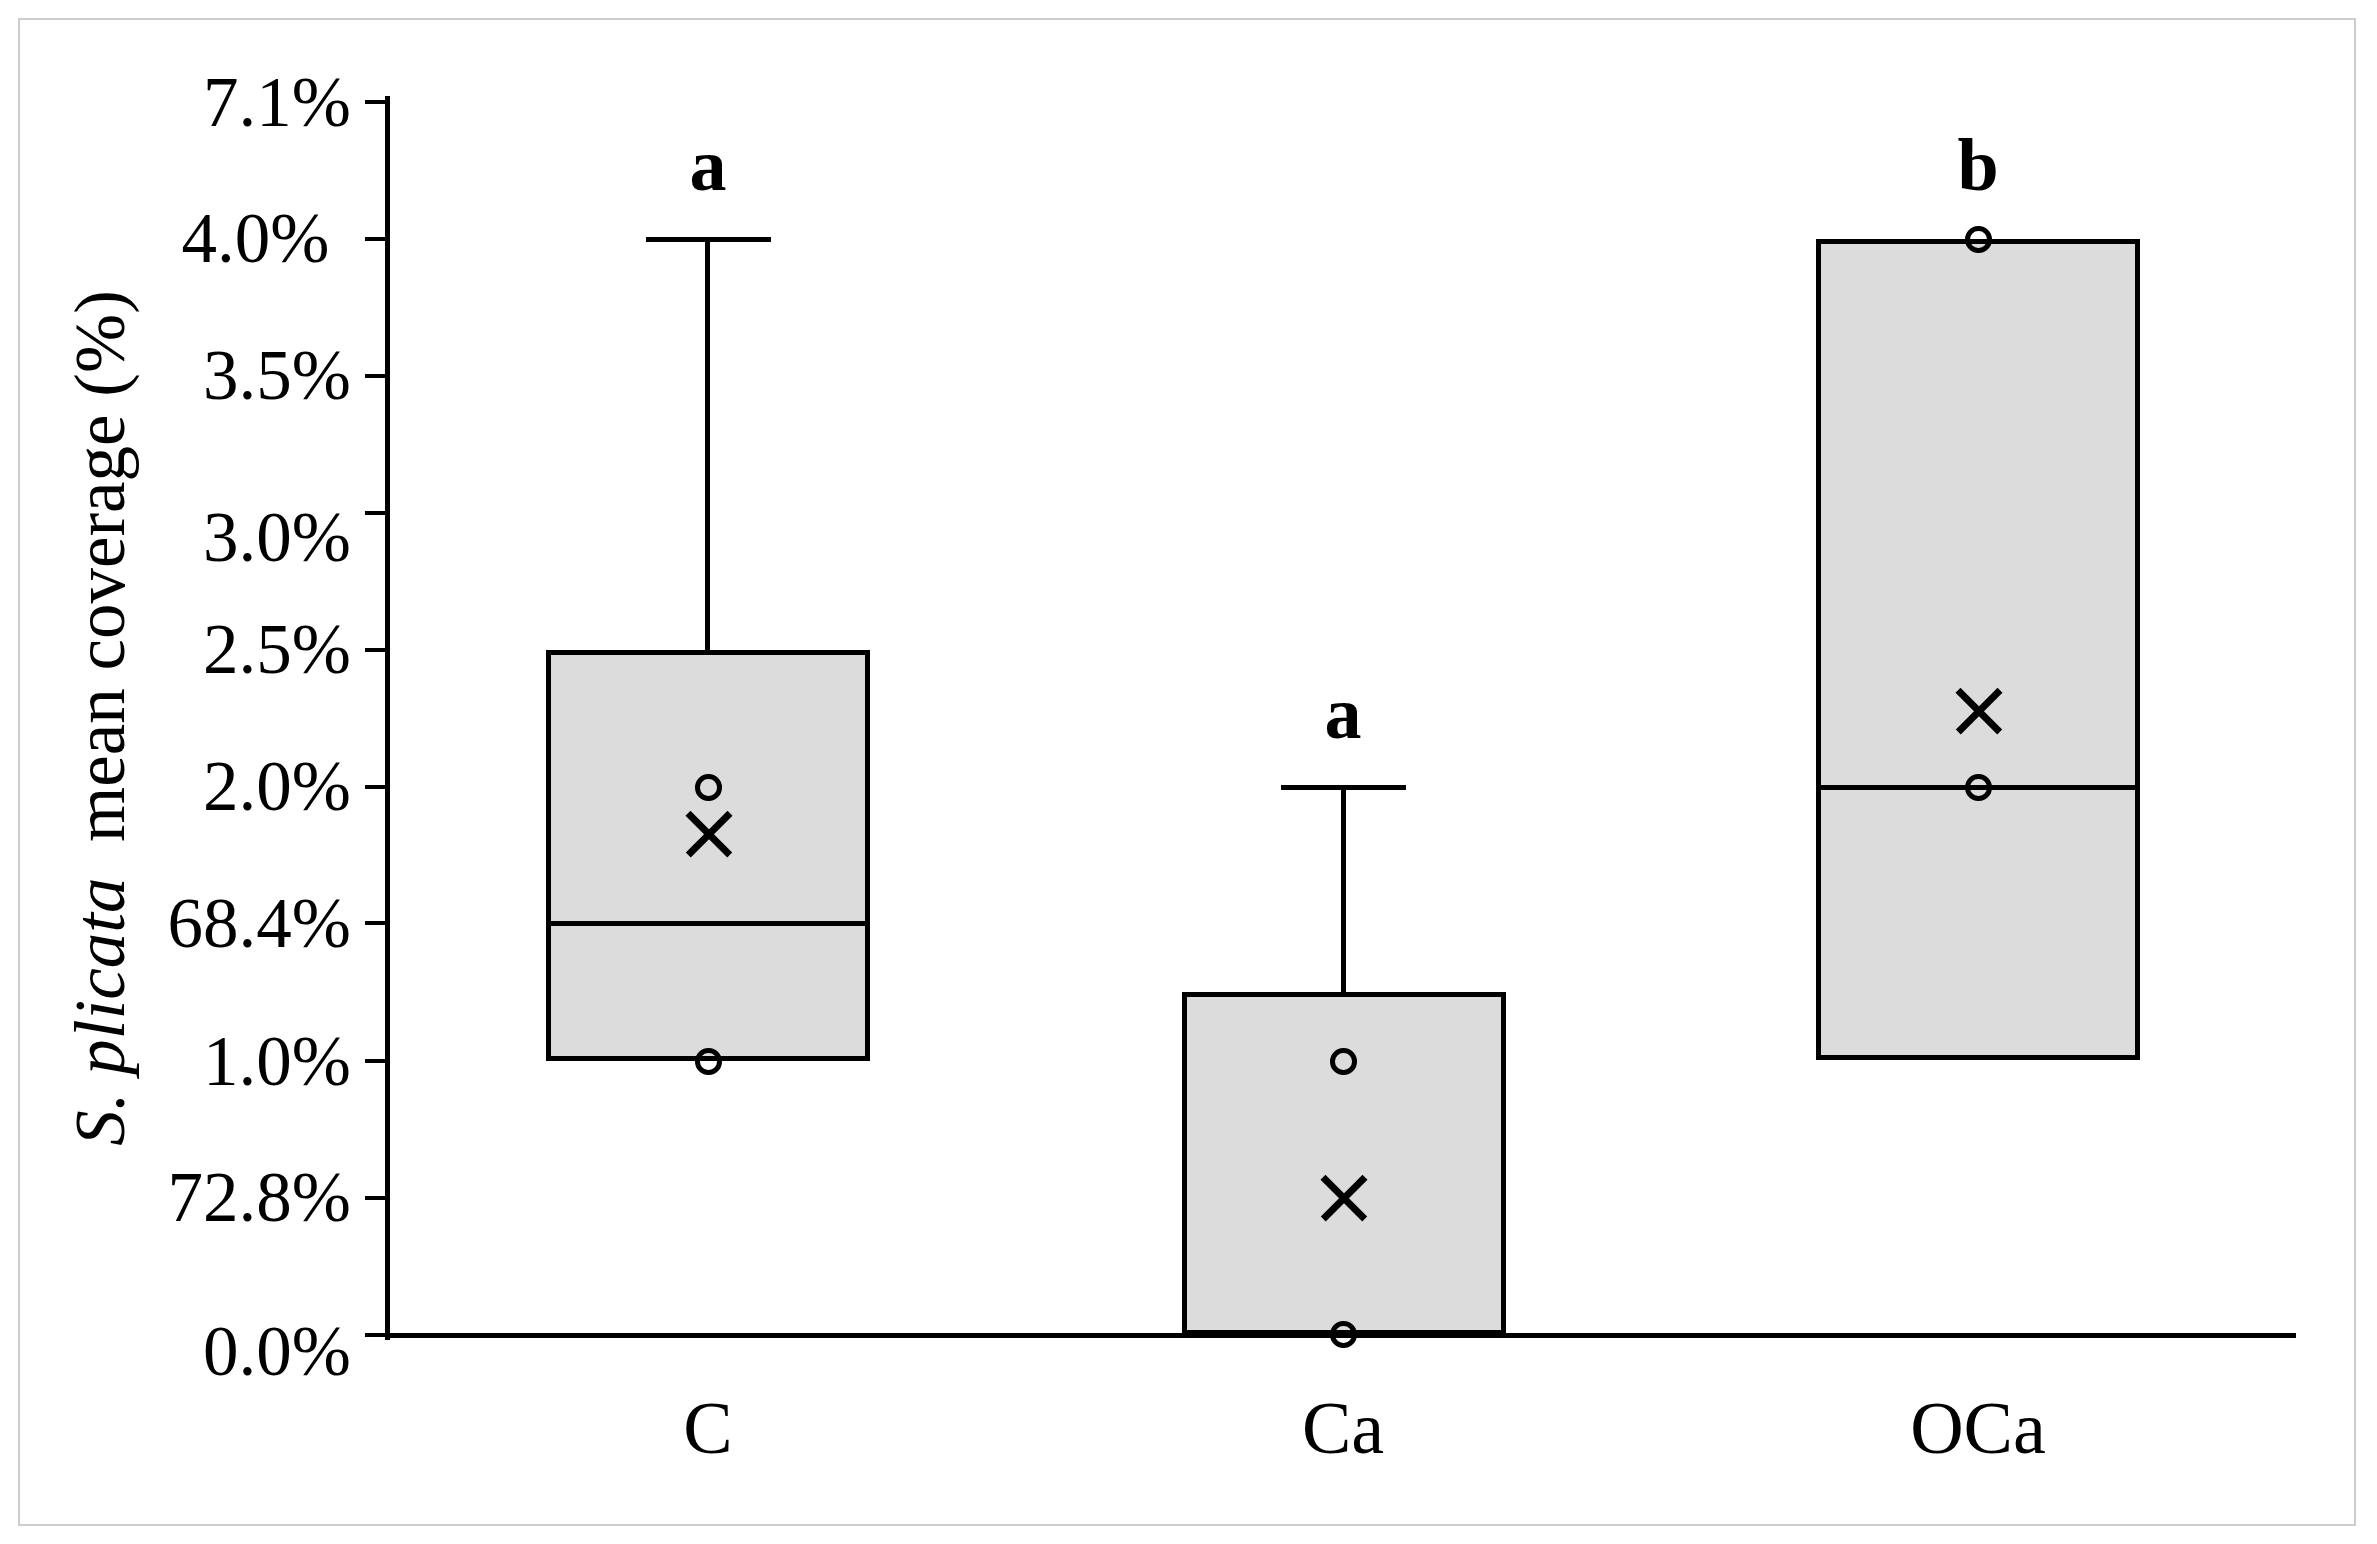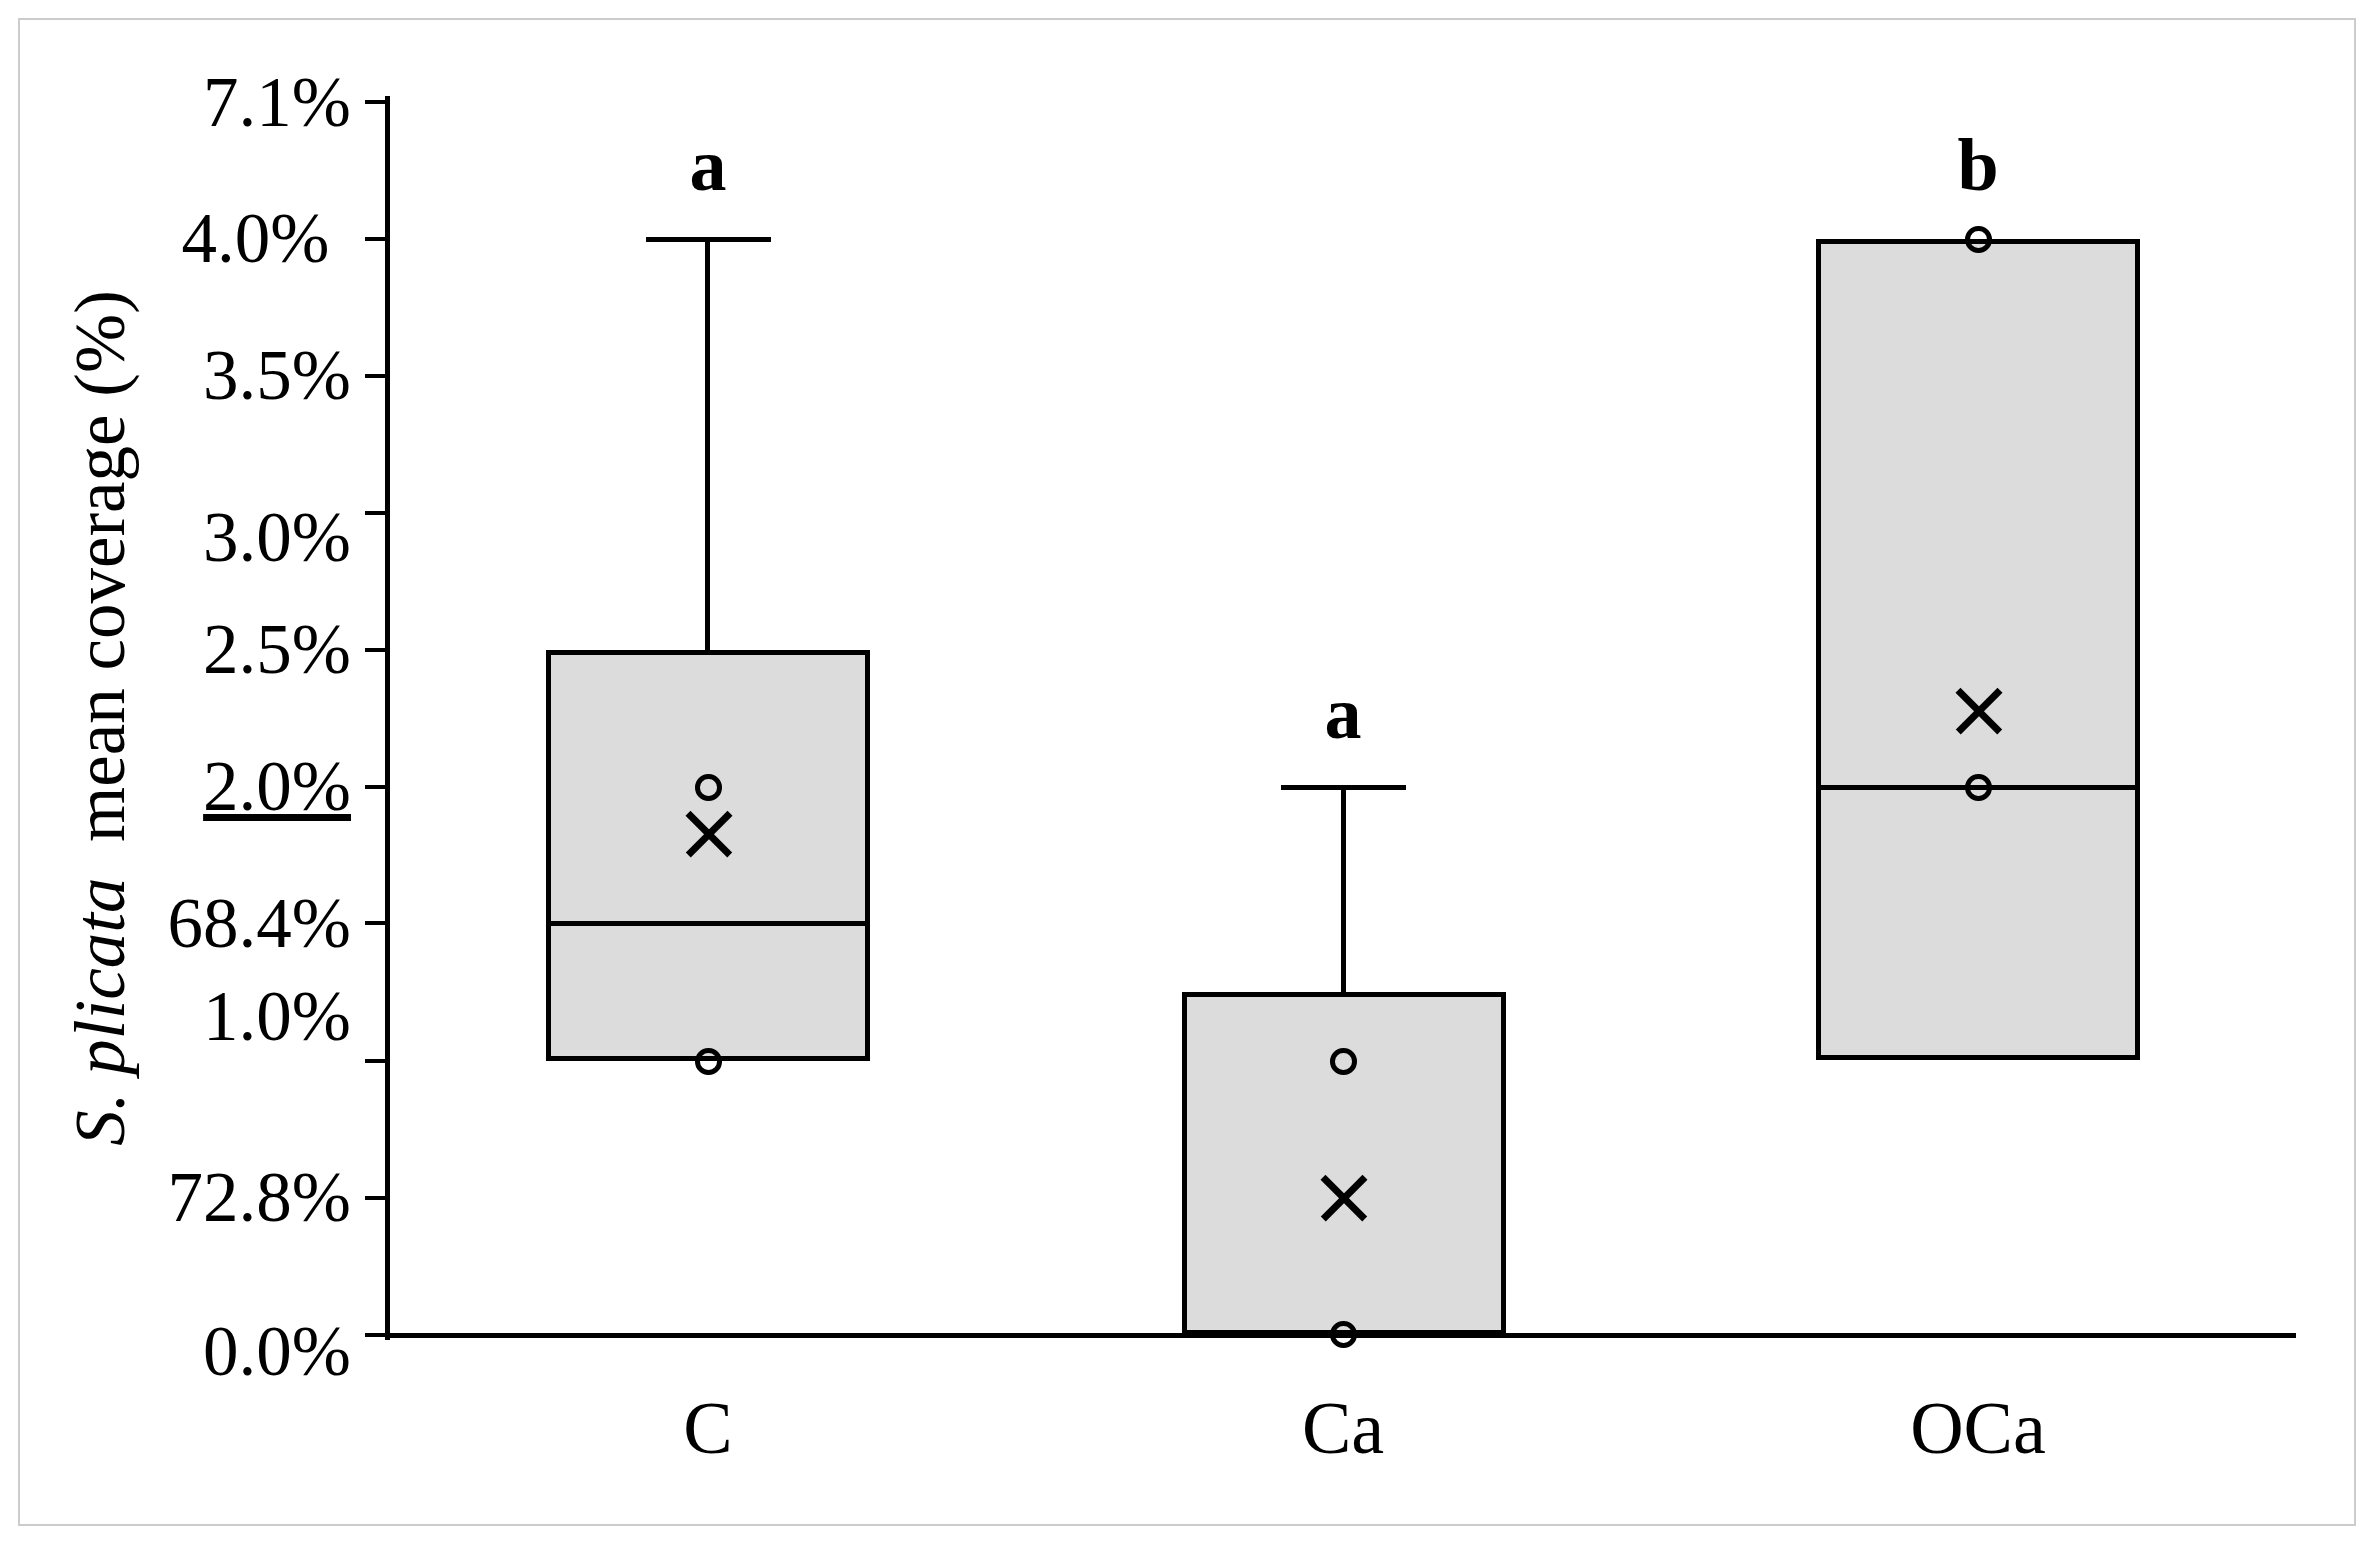--- a/index.html
+++ b/index.html
@@ -99,25 +99,25 @@
       <div class="tick-label" style="left: 160px; top: 57px;">7.1%</div>
       <div class="tick-mark" style="left: 365px; top: 237px; width: 20.6px; height: 4.4px;"></div>
       <div class="tick-label" style="left: 160px; top: 193px; text-align: center;">4.0%</div>
       <div class="tick-mark" style="left: 365px; top: 374px; width: 20.6px; height: 4.4px;"></div>
       <div class="tick-label" style="left: 160px; top: 330px;">3.5%</div>
       <div class="tick-mark" style="left: 365px; top: 511px; width: 20.6px; height: 4.4px;"></div>
       <div class="tick-label" style="left: 160px; top: 468px; margin-top: 24px;">3.0%</div>
       <div class="tick-mark" style="left: 365px; top: 648px; width: 20.6px; height: 4.4px;"></div>
       <div class="tick-label" style="left: 160px; top: 604px;">2.5%</div>
       <div class="tick-mark" style="left: 365px; top: 785px; width: 20.6px; height: 4.4px;"></div>
-      <div class="tick-label" style="left: 160px; top: 741px; text-decoration: underline;">2.0%</div>
+      <div class="tick-label" style="left: 160px; top: 741px;">2.0%</div>
       <div class="tick-mark" style="left: 365px; top: 921px; width: 20.6px; height: 4.4px;"></div>
       <div class="tick-label" style="left: 160px; top: 878px;">68.4%</div>
       <div class="tick-mark" style="left: 365px; top: 1059px; width: 20.6px; height: 4.4px;"></div>
-      <div class="tick-label" style="left: 160px; top: 971px;">1.0%</div>
+      <div class="tick-label" style="left: 160px; top: 1016px;">1.0%</div>
       <div class="tick-mark" style="left: 365px; top: 1196px; width: 20.6px; height: 4.4px;"></div>
       <div class="tick-label" style="left: 160px; top: 1152px;">72.8%</div>
       <div class="tick-mark" style="left: 365px; top: 1333px; width: 20.6px; height: 4.4px;"></div>
       <div class="tick-label" style="left: 160px; top: 1306px;">0.0%</div>
       <div class="bp-whisker" style="left: 705px; top: 239px; height: 411px;"></div>
       <div class="bp-cap" style="left: 646px; top: 237px; width: 125px;"></div>
       <div class="bp-box" style="left: 546px; top: 650px; width: 324px; height: 411px;"></div>
       <div class="bp-median" style="left: 546px; top: 921px; width: 324px;"></div>
       <div class="bp-circle" style="left: 695px; top: 774px;"></div>
       <div class="bp-circle" style="left: 695px; top: 1048px;"></div>

